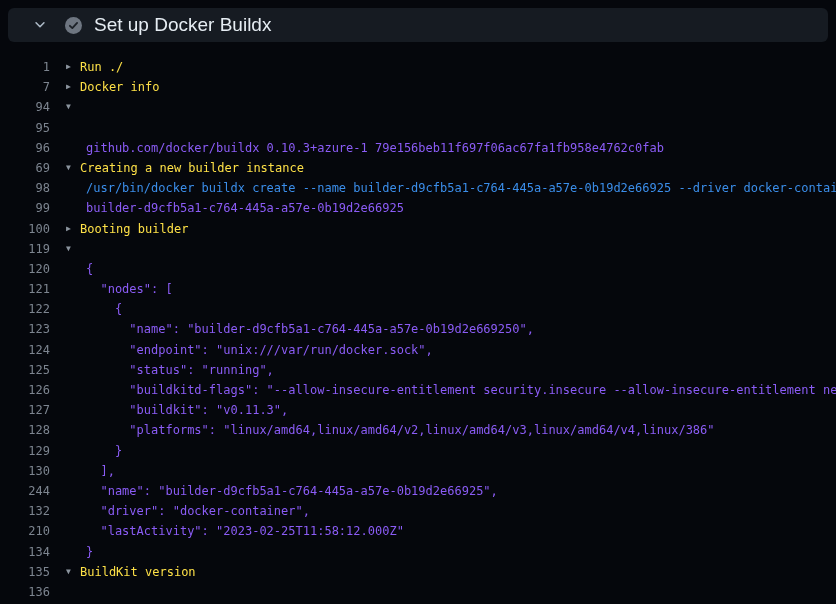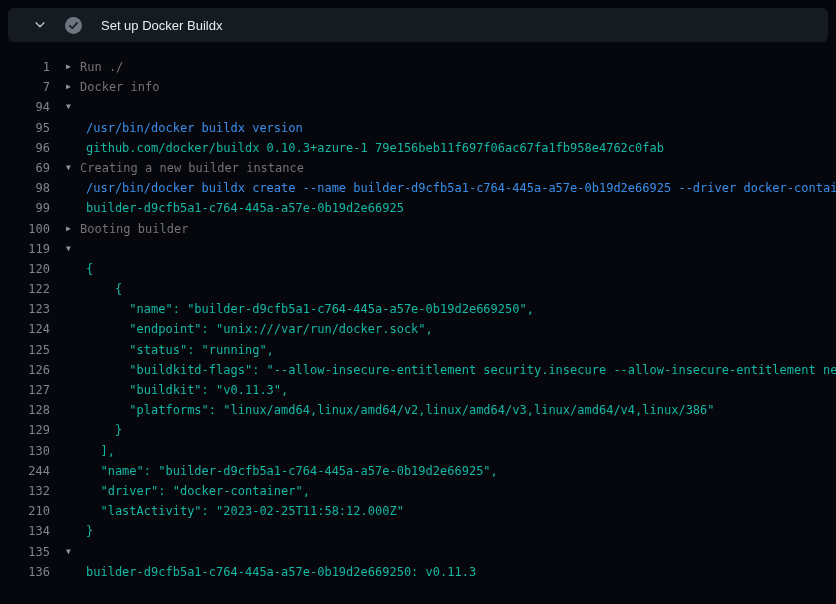--- a/index.html
+++ b/index.html
@@ -10,78 +10,79 @@
   }
   
   .step-header{
     margin:8px 8px 0 8px;height:34px;border-radius:6px;
     background:#161b22;display:flex;align-items:center;
     padding:0 12px 0 25px;gap:10px;cursor:pointer;
   }
   .chev{width:14px;height:14px;flex:0 0 auto;display:block;}
   .status{width:17px;height:17px;flex:0 0 auto;display:block;margin-left:8px;}
   .step-title{
-    color:#e6edf3;font-size:13px;margin-left:9px;
+    color:#e6edf3;font-size:19px;margin-left:2px;
     white-space:nowrap;
   }
   
   .log{
     padding-top:15px;
     font-family:"DejaVu Sans Mono","Liberation Mono",monospace;
     font-size:12px;line-height:20.2px;
   }
   .row{height:20.2px;display:flex;align-items:center;white-space:pre;overflow:hidden;}
   .num{
     flex:0 0 50px;text-align:right;color:#7d8590;
     user-select:none;cursor:pointer;
   }
   .marker{
     flex:0 0 14px;margin-left:16px;color:#8b949e;font-size:8px;
     text-align:left;
   }
-  .grouplabel{color:#737373;cursor:pointer;}
+  .grouplabel{color:#fde047;cursor:pointer;}
   .row.group{cursor:pointer;}
   .text{margin-left:36px;}
-  .row.output .text{color:#14b8a6;}
+  .row.output .text{color:#8b5cf6;}
   .row.command .text{color:#3b8eea;}
 </style>
 </head>
 <body>
 
 <div class="step-header">
   <svg class="chev" viewBox="0 0 16 16">
     <path d="M3.5 5.5 L8 10 L12.5 5.5" fill="none" stroke="#adbac7" stroke-width="1.8" stroke-linecap="round" stroke-linejoin="round"></path>
   </svg>
   <svg class="status" viewBox="0 0 16 16">
     <circle cx="8" cy="8" r="8" fill="#6e7681"></circle>
     <path d="M4.6 8.3 L6.9 10.5 L11.4 5.6" fill="none" stroke="#1c2128" stroke-width="1.7" stroke-linecap="round" stroke-linejoin="round"></path>
   </svg>
   <span class="step-title">Set up Docker Buildx</span>
 </div>
 
 <div class="log" id="log-lines">
     <div class="row group"><span class="num">1</span><span class="marker">▶</span><span class="grouplabel">Run ./</span></div>
     <div class="row group"><span class="num">7</span><span class="marker">▶</span><span class="grouplabel">Docker info</span></div>
     <div class="row group"><span class="num">94</span><span class="marker">▼</span></div>
-    <div class="row command"><span class="num">95</span><span class="text">/usr/bin/docker buildx version</span></div>
+    <div class="row command"><span class="num">95</span></div>
     <div class="row output"><span class="num">96</span><span class="text">github.com/docker/buildx 0.10.3+azure-1 79e156beb11f697f06ac67fa1fb958e4762c0fab</span></div>
     <div class="row group"><span class="num">69</span><span class="marker">▼</span><span class="grouplabel">Creating a new builder instance</span></div>
     <div class="row command"><span class="num">98</span><span class="text">/usr/bin/docker buildx create --name builder-d9cfb5a1-c764-445a-a57e-0b19d2e66925 --driver docker-container</span></div>
     <div class="row output"><span class="num">99</span><span class="text">builder-d9cfb5a1-c764-445a-a57e-0b19d2e66925</span></div>
     <div class="row group"><span class="num">100</span><span class="marker">▶</span><span class="grouplabel">Booting builder</span></div>
     <div class="row group"><span class="num">119</span><span class="marker">▼</span></div>
     <div class="row output"><span class="num">120</span><span class="text">{</span></div>
+    <div class="row output"><span class="num">121</span><span class="text">  "nodes": [</span></div>
     <div class="row output"><span class="num">122</span><span class="text">    {</span></div>
     <div class="row output"><span class="num">123</span><span class="text">      "name": "builder-d9cfb5a1-c764-445a-a57e-0b19d2e669250",</span></div>
     <div class="row output"><span class="num">124</span><span class="text">      "endpoint": "unix:///var/run/docker.sock",</span></div>
     <div class="row output"><span class="num">125</span><span class="text">      "status": "running",</span></div>
     <div class="row output"><span class="num">126</span><span class="text">      "buildkitd-flags": "--allow-insecure-entitlement security.insecure --allow-insecure-entitlement network</span></div>
     <div class="row output"><span class="num">127</span><span class="text">      "buildkit": "v0.11.3",</span></div>
     <div class="row output"><span class="num">128</span><span class="text">      "platforms": "linux/amd64,linux/amd64/v2,linux/amd64/v3,linux/amd64/v4,linux/386"</span></div>
     <div class="row output"><span class="num">129</span><span class="text">    }</span></div>
     <div class="row output"><span class="num">130</span><span class="text">  ],</span></div>
     <div class="row output"><span class="num">244</span><span class="text">  "name": "builder-d9cfb5a1-c764-445a-a57e-0b19d2e66925",</span></div>
     <div class="row output"><span class="num">132</span><span class="text">  "driver": "docker-container",</span></div>
     <div class="row output"><span class="num">210</span><span class="text">  "lastActivity": "2023-02-25T11:58:12.000Z"</span></div>
     <div class="row output"><span class="num">134</span><span class="text">}</span></div>
-    <div class="row group"><span class="num">135</span><span class="marker">▼</span></div>
-    <div class="row output"><span class="num">136</span><span class="text">builder-d9cfb5a1-c764-445a-a57e-0b19d2e669250: v0.11.3</span></div>
+    <div class="row group"><span class="num">135</span><span class="marker">▼</span><span class="grouplabel">BuildKit version</span></div>
+    <div class="row output"><span class="num">136</span></div>
   </div>
 
 </body></html>

